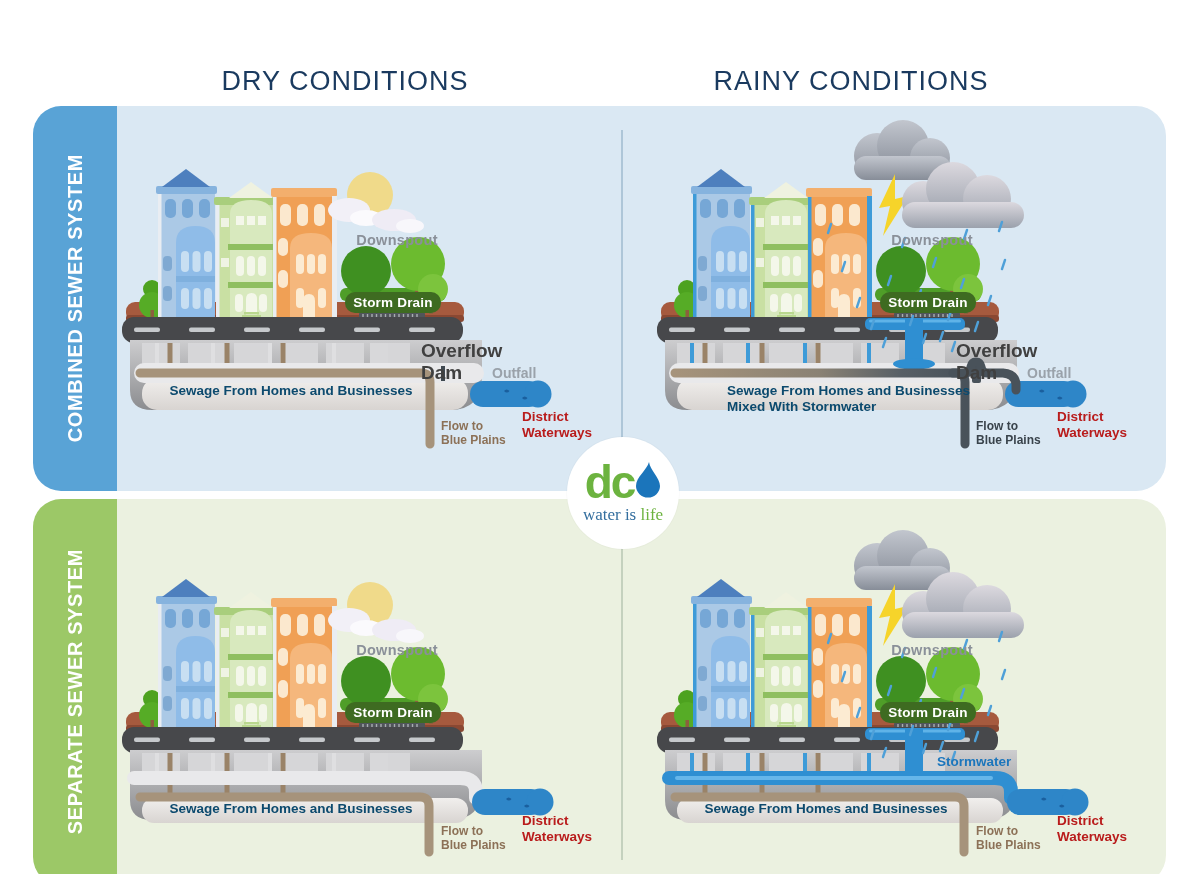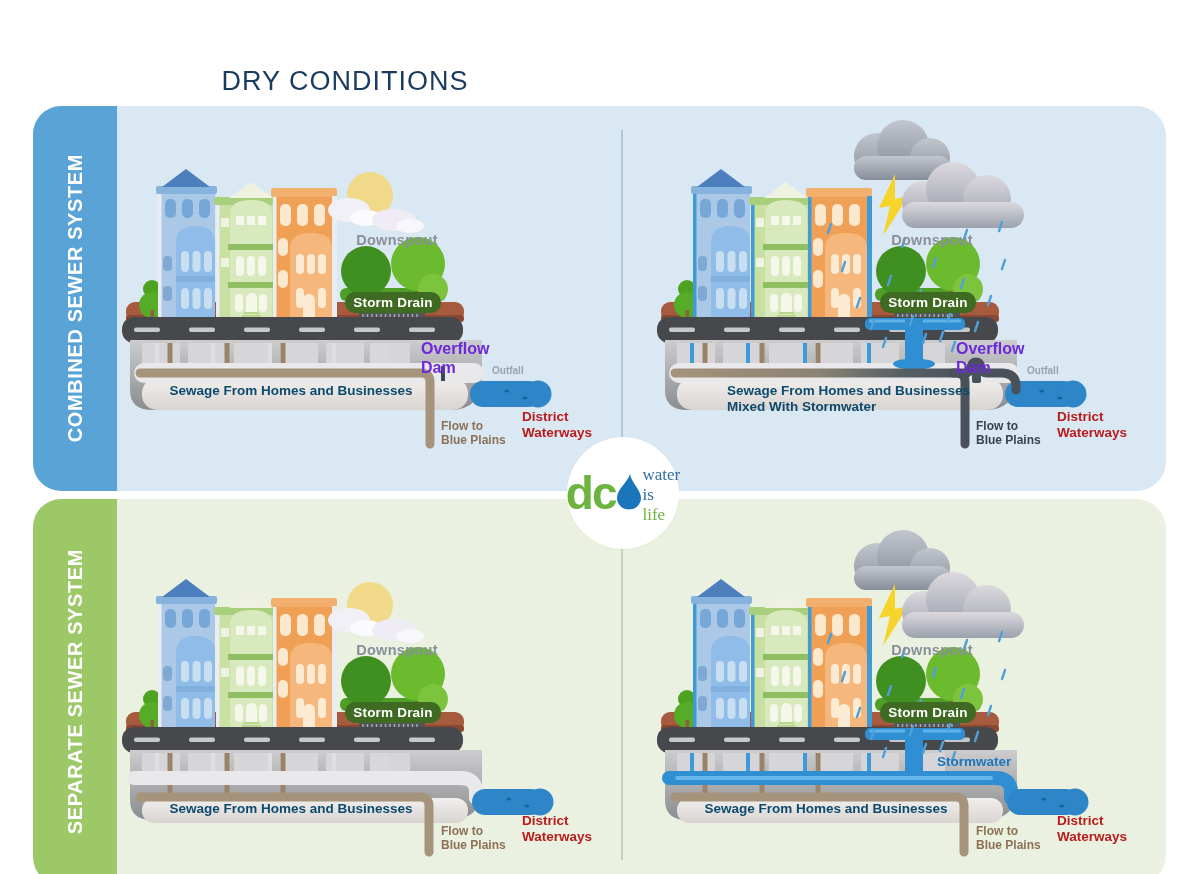--- a/index.html
+++ b/index.html
@@ -25,45 +25,46 @@
   #q-cd{left:120px;top:62px;} #q-cr{left:655px;top:62px;}
   #q-sd{left:120px;top:472px;} #q-sr{left:655px;top:472px;}
   .scene{position:absolute;left:0;top:0;width:500px;height:385px;}
   .scene svg{display:block;}
   .lbl{position:absolute;font-weight:bold;white-space:pre-line;line-height:1.2;}
   .lbl-downspout{left:207px;top:126px;width:140px;text-align:center;color:#8A9099;
                  font-size:14.5px;letter-spacing:.3px;}
   .badge-storm-drain{position:absolute;left:225px;top:186px;width:96px;height:21px;
                  background:#3E6B21;color:#fff;font-size:13.5px;font-weight:bold;
                  text-align:center;line-height:21px;border-radius:10px;letter-spacing:.2px;}
-  .lbl-overflow{left:301px;top:234px;color:#6d28d9;font-size:16px;line-height:1.18;}
-  .lbl-outfall{left:372px;top:259px;color:#9AA2AA;font-size:10px;}
+  .lbl-overflow{left:301px;top:234px;color:#404040;font-size:19px;line-height:1.18;}
+  .lbl-outfall{left:372px;top:259px;color:#9AA2AA;font-size:14px;}
   .lbl-sewage{left:20px;top:277px;width:302px;text-align:center;color:#0c4a6e;font-size:13.5px;}
   .lbl-flow{left:321px;top:313px;color:#8C7157;font-size:12px;}
   .lbl-waterways{left:402px;top:303px;color:#b91c1c;font-size:13.5px;}
   .lbl-stormwater{left:282px;top:238px;color:#1C76BC;font-size:13.5px;}
   .q-separate .lbl-sewage{top:285px;}
   .q-separate .lbl-flow{top:308px;}
   .q-separate .lbl-waterways{top:297px;}
   #q-cr .lbl-sewage{left:72px;width:280px;text-align:left;}
   #q-cr .lbl-flow{color:#39434B;}
   #logo{position:absolute;left:567px;top:393px;width:112px;height:112px;background:#fff;
-        border-radius:50%;z-index:5;display:flex;flex-direction:row;align-items:center;
+        border-radius:50%;z-index:5;display:flex;flex-direction:column;align-items:center;
         justify-content:center;box-shadow:0 0 0 1px rgba(0,0,0,0.02);}
   #logo .row{display:flex;align-items:flex-end;}
   #logo .dc{font-size:46px;font-weight:bold;color:#6CB33F;letter-spacing:-2px;line-height:.85;}
   #logo .tagline{font-family:"Liberation Serif", serif;font-size:17px;margin-top:3px;}
   #logo .t-blue{color:#336E9E;} #logo .t-green{color:#6CB33F;}
 </style>
 </head>
 <body>
 
 <div id="stage">
 
   <div class="col-header" id="hdr-dry">DRY CONDITIONS</div>
+  <div class="col-header" id="hdr-rainy">RAINY CONDITIONS</div>
 
   <div class="panel" id="panel-combined"></div>
   <div class="panel" id="panel-separate"></div>
 
   <div class="tab" id="tab-combined">
     <div class="tab-label">COMBINED SEWER SYSTEM</div>
   </div>
   <div class="tab" id="tab-separate">
     <div class="tab-label">SEPARATE SEWER SYSTEM</div>
   </div>

